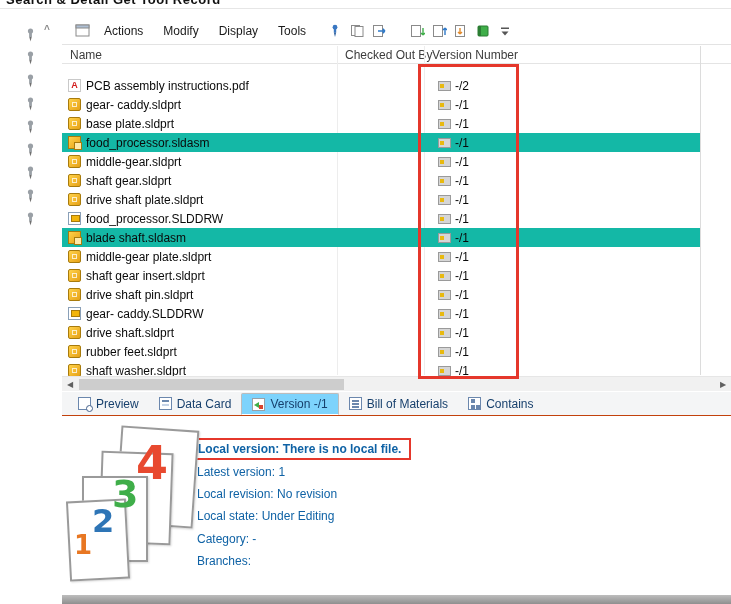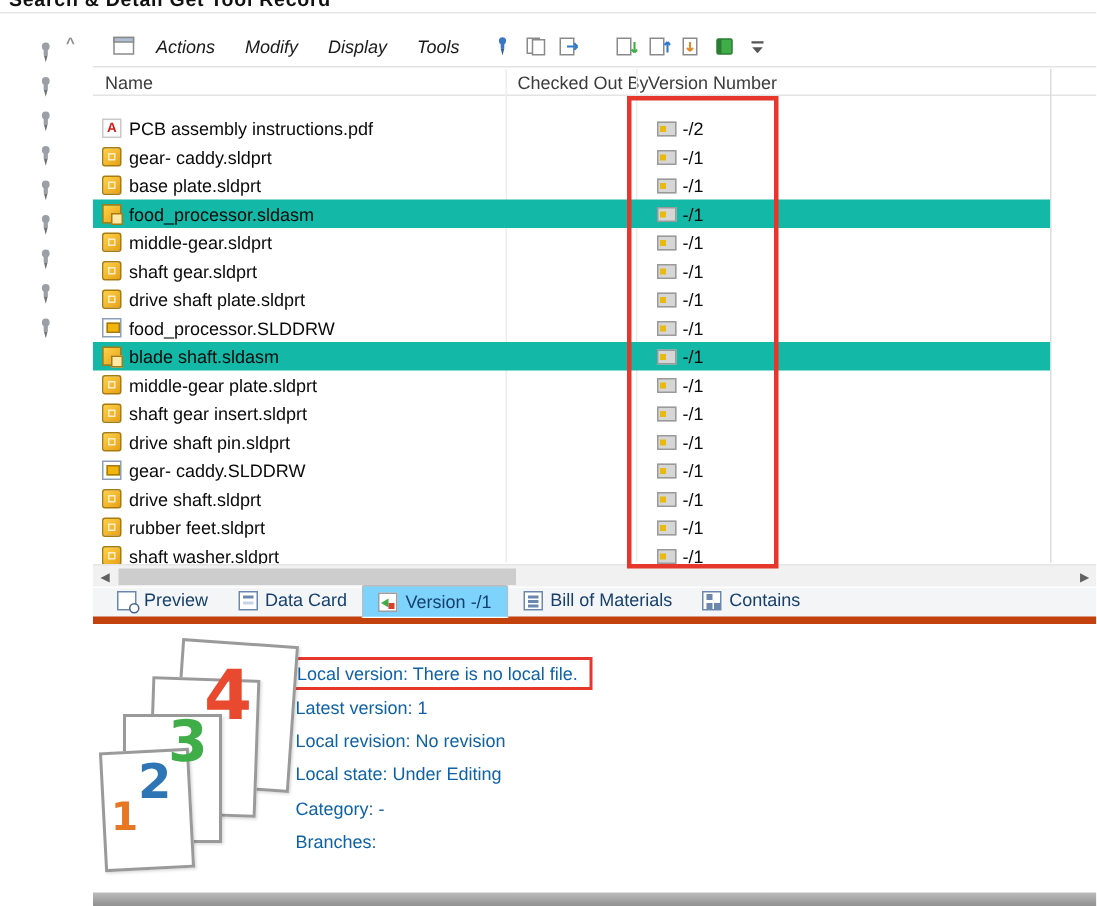--- a/index.html
+++ b/index.html
@@ -18,21 +18,21 @@
   .pin{width:13px;height:14px;display:inline-block;}
 
   
   #main{position:absolute;left:62px;top:0;width:669px;height:604px;}
   #top-line{position:absolute;top:8px;left:-62px;right:0;border-top:1px solid #e6e6e6;}
 
   
   #toolbar{position:absolute;top:18px;left:0;right:0;height:27px;display:flex;align-items:center;
            padding-left:10px;border-bottom:1px solid #e3e3e3;background:#fff;}
   #menus{display:flex;gap:0;}
-  #menus span{padding:3px 10px;cursor:default;color:#1a1a1a;font-style:italic;}
+  #menus span{padding:3px 10px;cursor:default;color:#1a1a1a;}
   .ti{display:inline-flex;align-items:center;justify-content:center;width:22px;height:20px;cursor:pointer;}
   #tool-icons{display:flex;align-items:center;margin-left:8px;}
   .ti-gap{width:16px;}
 
   
   #list-header{position:absolute;top:46px;left:0;right:0;height:18px;border-bottom:1px solid #e4e4e4;color:#3c3c3c;}
   #list-header span{position:absolute;top:2px;white-space:nowrap;cursor:default;}
   #col-name{left:8px;}
   #col-checkedout{left:283px;}
   #col-version{left:370px;}
@@ -59,32 +59,32 @@
   .t-asm{background:linear-gradient(135deg,#ffd24a,#e6a117);border:1px solid #a87b0c;}
   .t-asm::after{content:"";position:absolute;right:-2px;bottom:-2px;width:6px;height:6px;
                 background:#ffe9a8;border:1px solid #a87b0c;}
   .t-drw{background:#fff;border:1px solid #8aa0b8;}
   .t-drw::after{content:"";position:absolute;left:2px;bottom:2px;width:7px;height:5px;
                 background:#f2b50c;border:1px solid #a87b0c;}
 
   
   #red-box-versions{position:absolute;left:356px;top:64px;width:101px;height:315px;
                     border:3px solid #e5372b;pointer-events:none;z-index:6;}
-  .red-box-inline{border:2px solid #e5372b;padding:2px 8px 2px 3px;margin-left:-4px;}
+  .red-box-inline{border:2px solid #e5372b;padding:2px 8px 2px 3px;margin-left:-4px;font-weight:bold;}
 
   
   #hscroll{position:absolute;top:376px;left:0;right:0;height:15px;background:#f1f1f1;border-top:1px solid #e6e6e6;}
   .scroll-arrow{position:absolute;top:0;width:16px;height:15px;display:flex;align-items:center;justify-content:center;
                 color:#606060;font-size:8px;cursor:pointer;}
   #arrow-left{left:0;} #arrow-right{right:0;}
   #hthumb{position:absolute;left:17px;top:2px;width:265px;height:11px;background:#cdcdcd;cursor:pointer;}
 
   
   #tabbar{position:absolute;top:392px;left:0;right:0;height:24px;background:#f4f5f6;
-          border-bottom:5px solid #c2410c;display:flex;align-items:flex-end;padding-left:6px;}
+          border-bottom:1px solid #c2410c;display:flex;align-items:center;padding-left:6px;}
   .tab{display:flex;align-items:center;gap:5px;height:22px;padding:0 10px;cursor:pointer;
        color:#17406d;white-space:nowrap;}
   .tab.selected{background:#7dd3fc;border:1px solid #bcbcbc;border-bottom-color:#fff;margin-bottom:-1px;
                 border-top-left-radius:2px;border-top-right-radius:2px;}
   .tabicon{width:13px;height:13px;position:relative;display:inline-block;background:#fff;
            border:1px solid #6b87ad;flex:none;}
   .t-preview::after{content:"";position:absolute;right:-3px;bottom:-3px;width:5px;height:5px;
                     border:1.5px solid #44618c;border-radius:50%;background:#fff;}
   .t-data-card::after{content:"";position:absolute;left:2px;top:2px;width:7px;height:2px;background:#6b87ad;
                       box-shadow:0 4px 0 #c5d3e6;}

